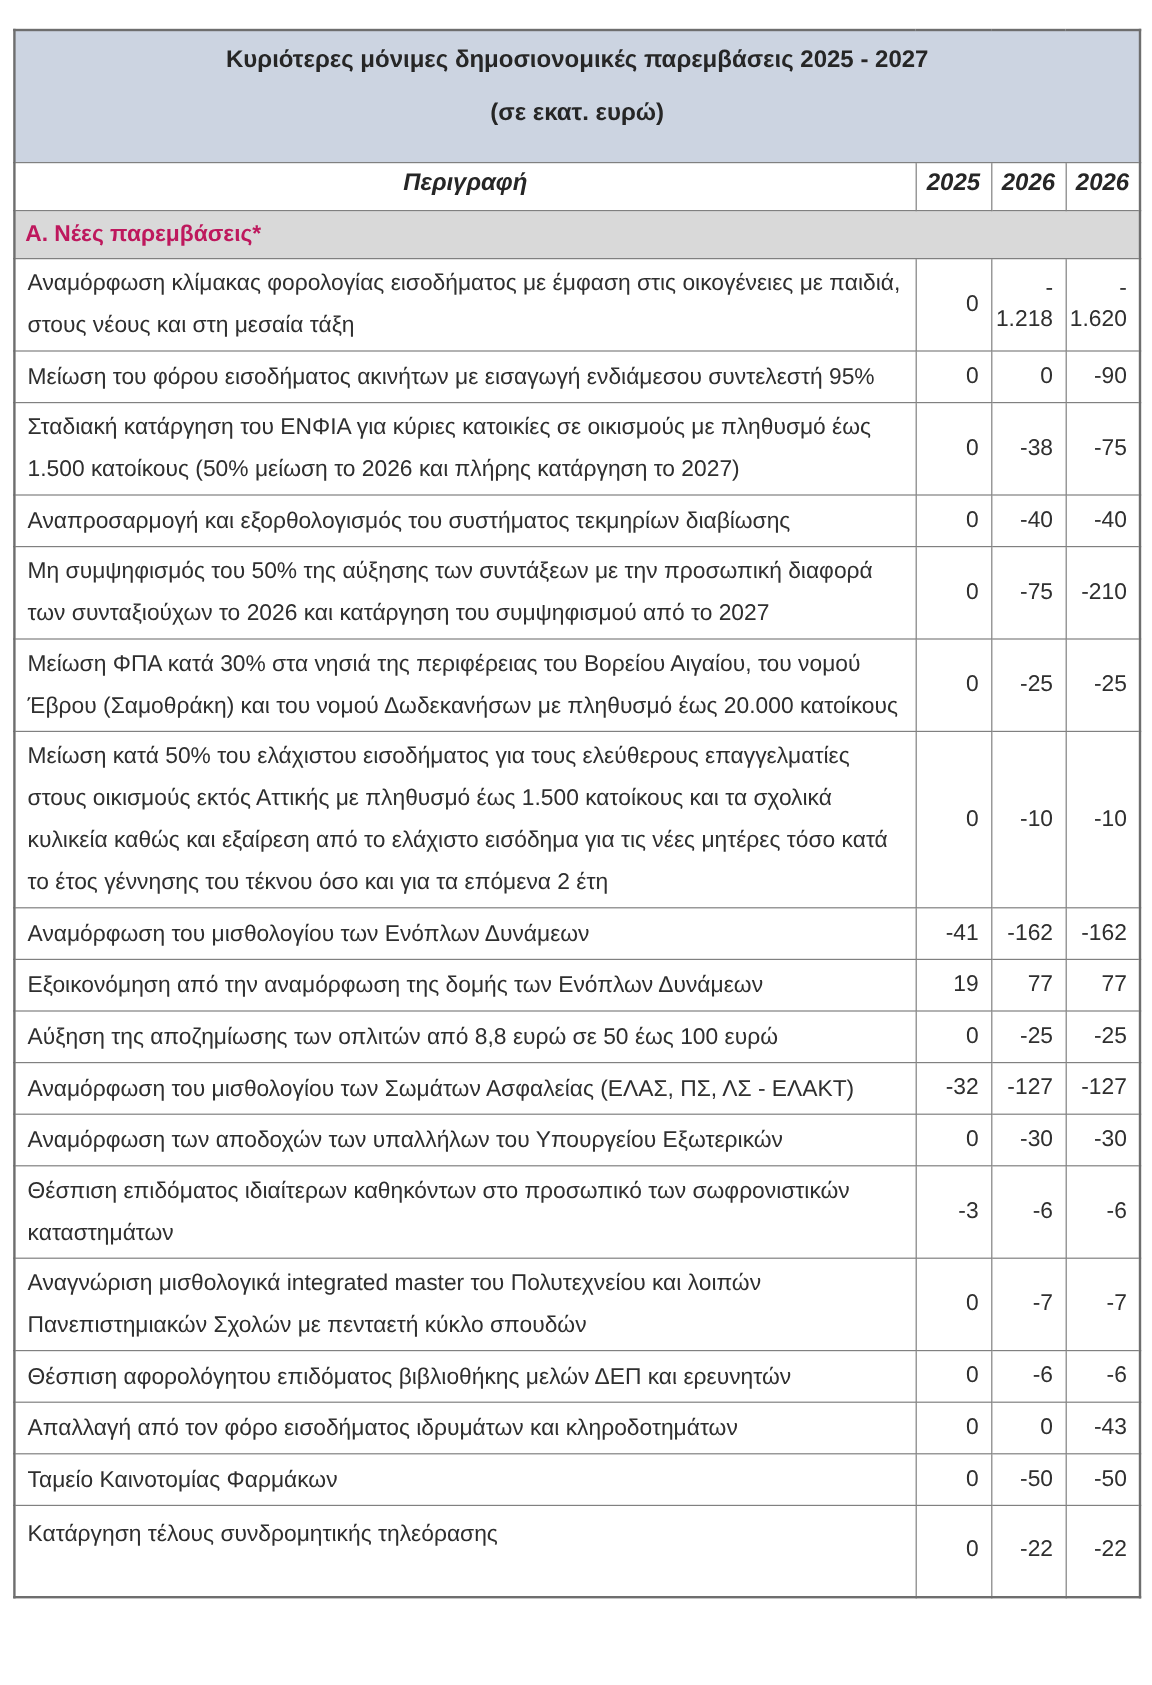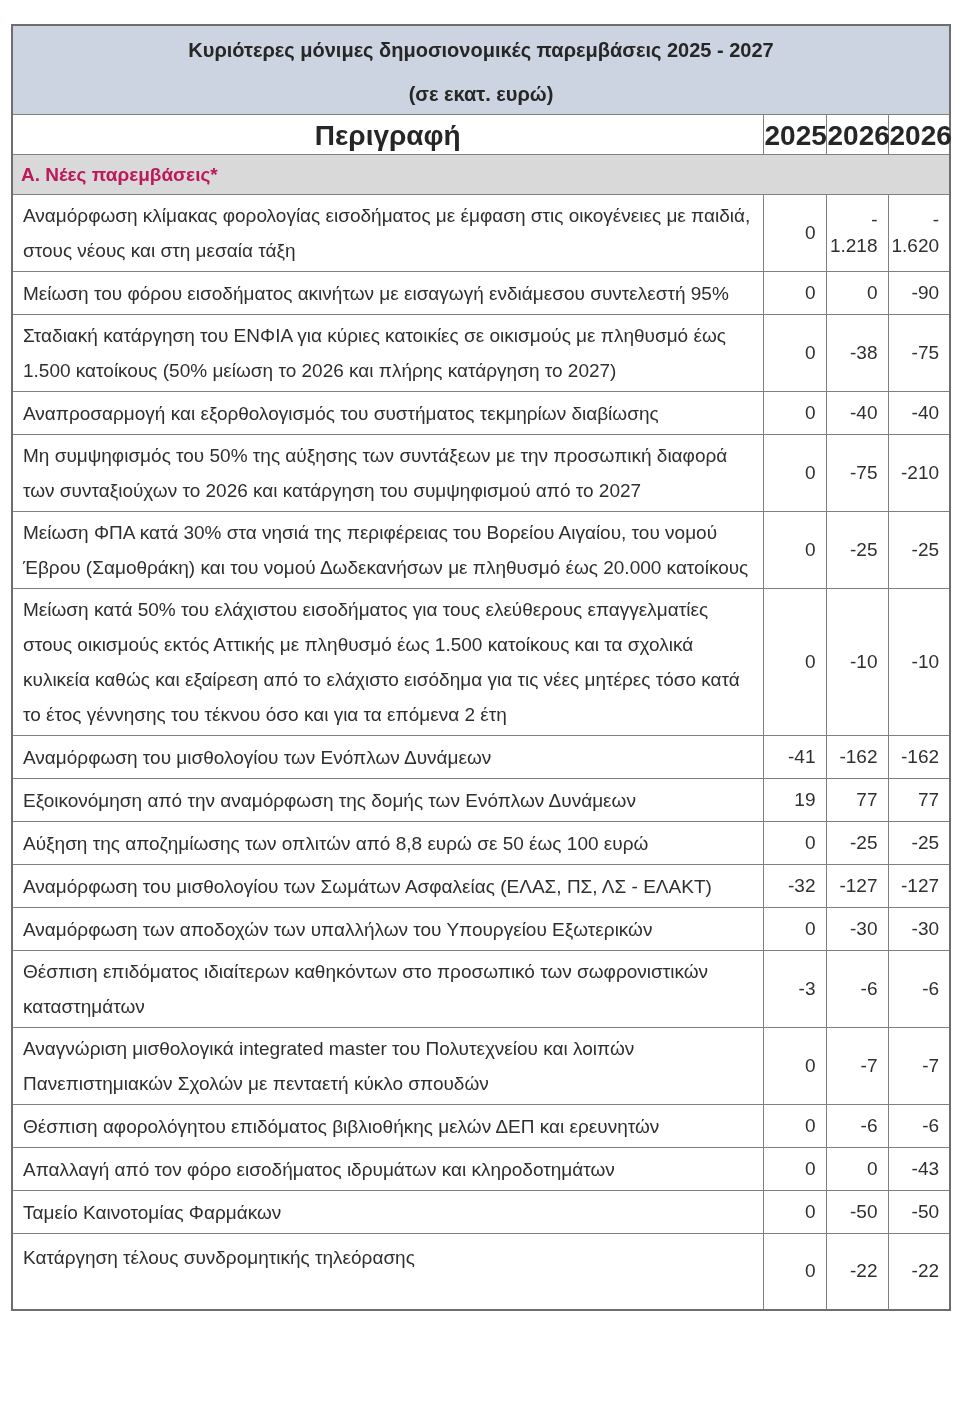--- a/index.html
+++ b/index.html
@@ -41,31 +41,32 @@
     background: #ccd4e1;
     text-align: center;
     font-weight: bold;
     font-size: 20px;
     color: #262626;
     padding: 4px 0;
     height: 78px;
     vertical-align: middle;
   }
   tr.title-row .title-line1 { line-height: 32px; margin: 4px 0 12px 0; }
-  tr.title-row .title-line2 { line-height: 32px; margin: 0 0 0 0; }
+  tr.title-row .title-line2 { line-height: 32px; margin: 0 0 21px 0; }
 
   
   tr.colhead th {
     background: #ffffff;
     font-weight: bold;
-    font-size: 28px;
+    font-size: 20px;
     color: #262626;
     height: 40px;
     vertical-align: top;
     padding-top: 5px;
+    font-style: italic;
   }
   tr.colhead th.h-desc { text-align: center; }
   tr.colhead th.h-year { text-align: center; margin-left: 12px; }
 
   
   tr.section-row td {
     background: #d9d9d9;
     font-weight: bold;
     color: #be185d;
     height: 40px;

